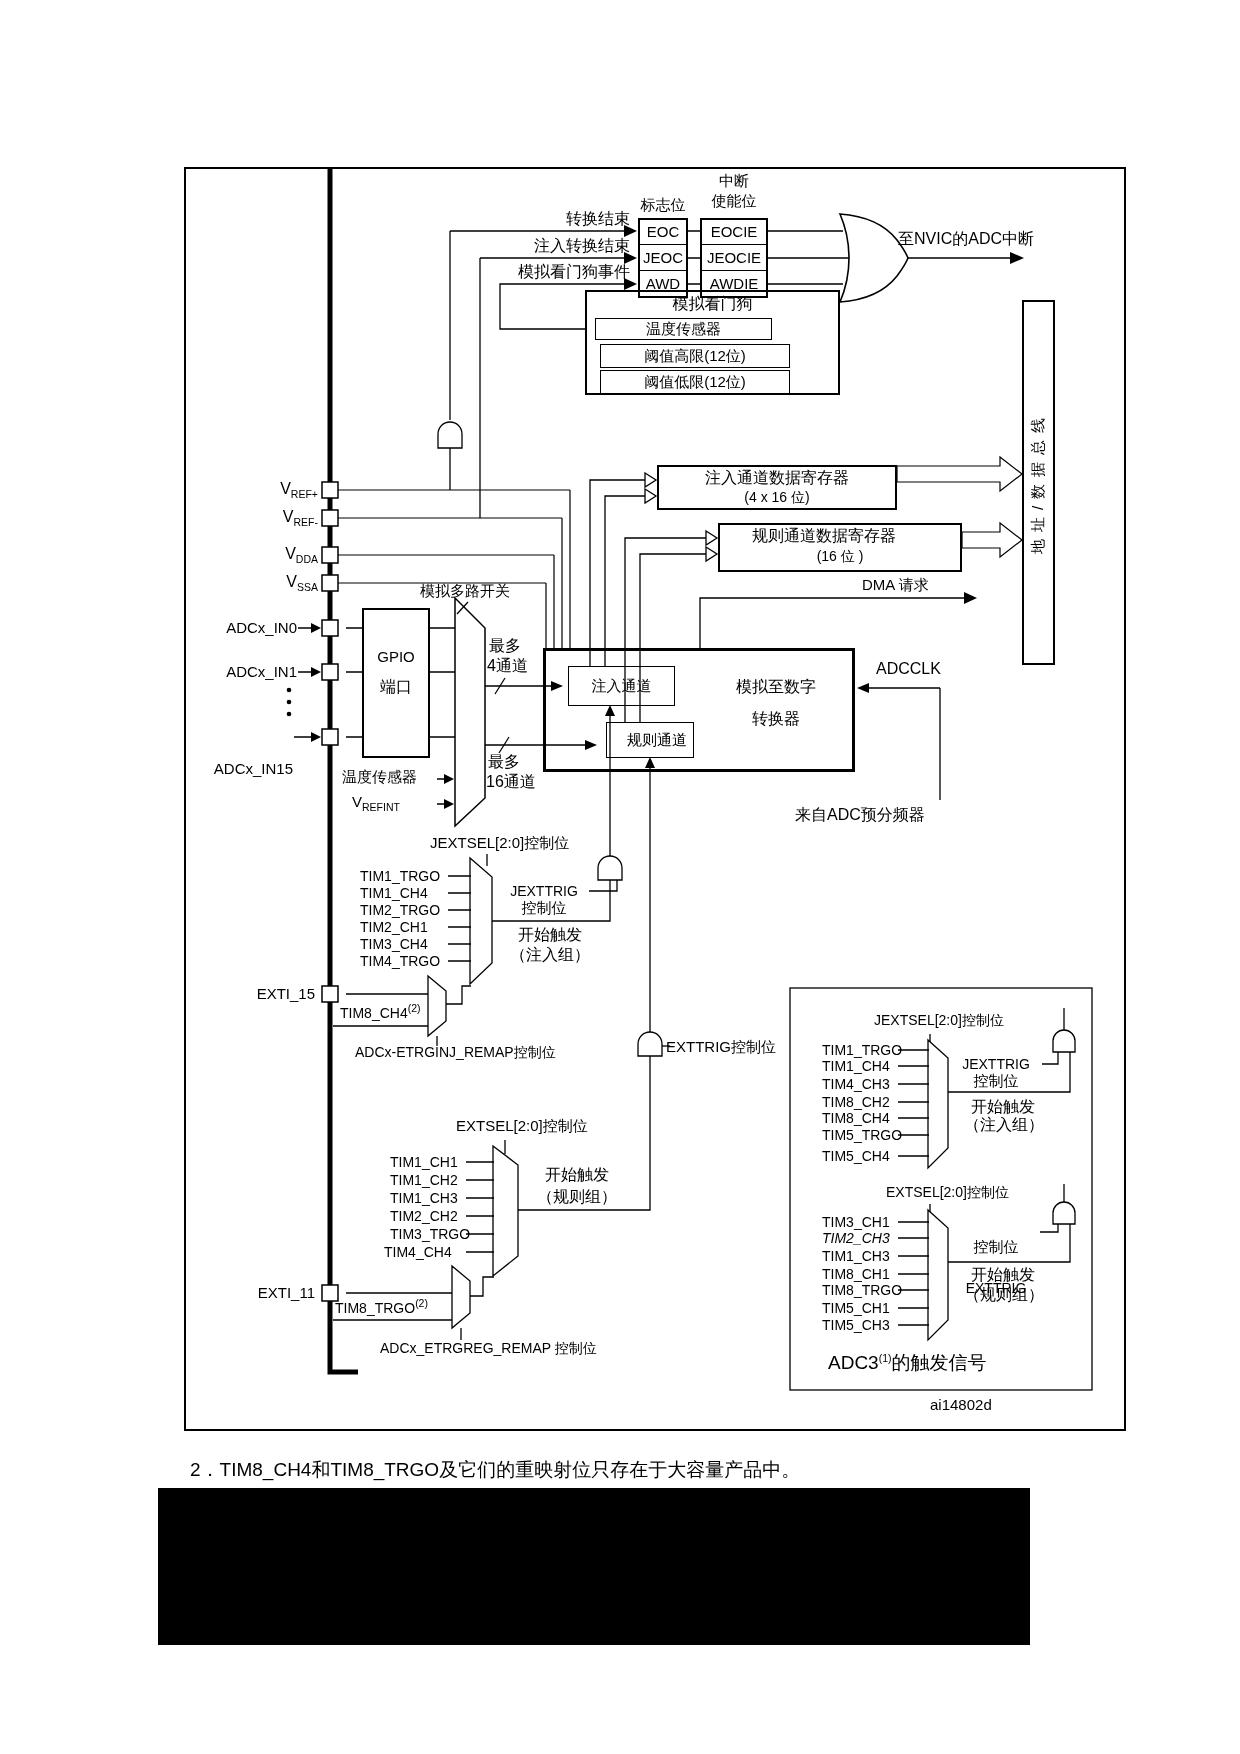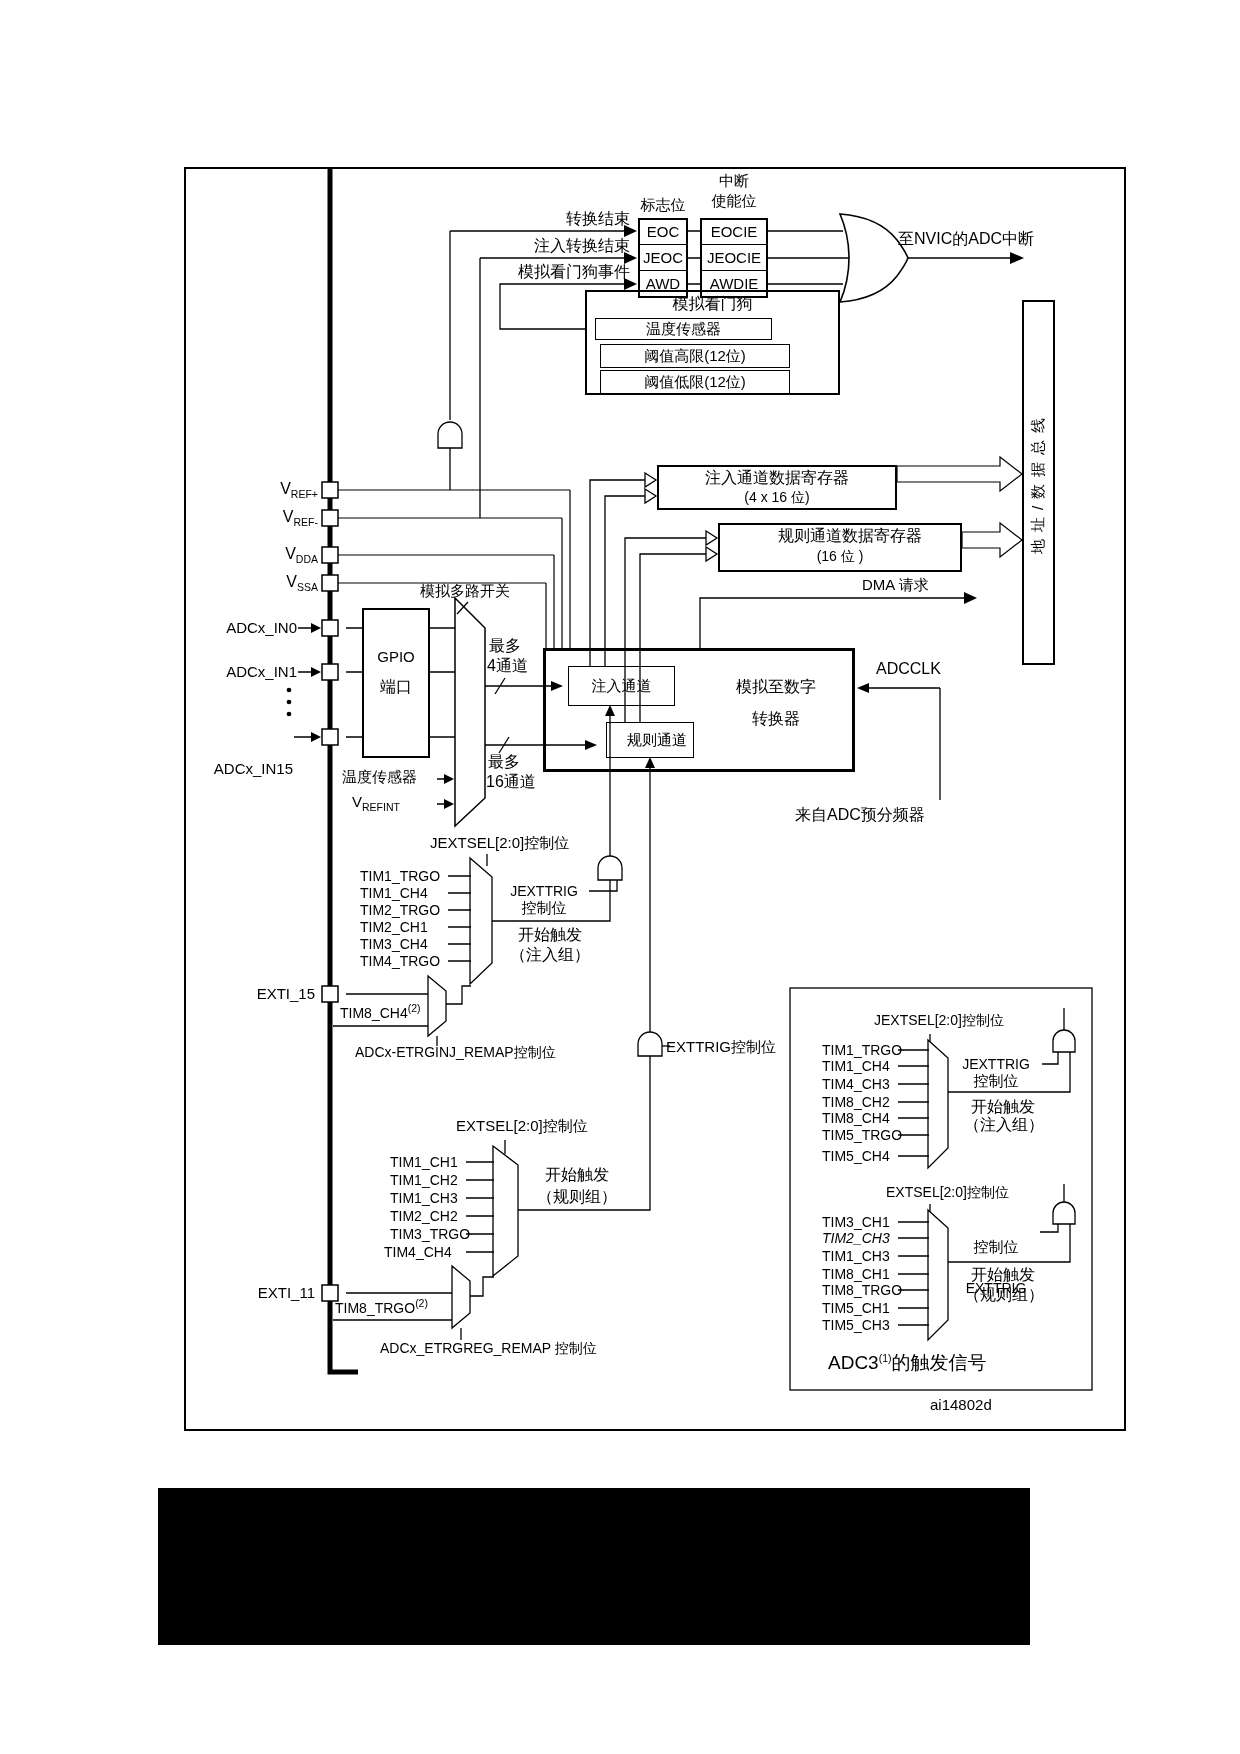--- a/index.html
+++ b/index.html
@@ -204,21 +204,21 @@
 
   <div class="t s16" style="left:898px;top:230px;">至NVIC的ADC中断</div>
 
   <div class="t c s16" style="left:585px;top:295px;width:255px;">模拟看门狗</div>
   <div class="t c" style="left:595px;top:320px;width:177px;">温度传感器</div>
   <div class="t c" style="left:600px;top:347px;width:190px;">阈值高限(12位)</div>
   <div class="t c" style="left:600px;top:373px;width:190px;">阈值低限(12位)</div>
 
   <div class="t c s16" style="left:657px;top:469px;width:240px;">注入通道数据寄存器</div>
   <div class="t c s14" style="left:657px;top:489px;width:240px;">(4 x 16 位)</div>
-  <div class="t c s16" style="left:718px;top:527px;width:212px;padding-left:26px;">规则通道数据寄存器</div>
+  <div class="t c s16" style="left:718px;top:527px;width:212px;">规则通道数据寄存器</div>
   <div class="t c s14" style="left:718px;top:548px;width:244px;">(16 位 )</div>
   <div class="t" style="left:862px;top:576px;">DMA 请求</div>
   <div class="vert" style="left:1022px;top:300px;width:33px;height:365px;">
       <span>地址/数据总线</span>
     </div>
 
   <div class="t r s16" style="left:230px;top:480px;width:88px;"><span>V</span><sub>REF+</sub></div>
   <div class="t r s16" style="left:230px;top:508px;width:88px;"><span>V</span><sub>REF-</sub></div>
   <div class="t r s16" style="left:230px;top:545px;width:88px;"><span>V</span><sub>DDA</sub></div>
   <div class="t r s16" style="left:230px;top:573px;width:88px;"><span>V</span><sub>SSA</sub></div>
@@ -293,15 +293,16 @@
   <div class="t s14" style="left:822px;top:1300px;">TIM5_CH1</div>
   <div class="t s14" style="left:822px;top:1317px;">TIM5_CH3</div>
   <div class="t c s14" style="left:950px;top:1280px;width:92px;">EXTTRIG</div>
   <div class="t c" style="left:950px;top:1238px;width:92px;">控制位</div>
   <div class="t c s16" style="left:955px;top:1266px;width:96px;">开始触发</div>
   <div class="t c s16" style="left:950px;top:1286px;width:108px;">（规则组）</div>
   <div class="t s19" style="left:828px;top:1352px;"><span>ADC3</span><sup>(1)</sup><span>的触发信号</span></div>
 
   <div class="t" style="left:930px;top:1396px;">ai14802d</div>
 
+  <div class="t s19" style="left:190px;top:1459px;">2．TIM8_CH4和TIM8_TRGO及它们的重映射位只存在于大容量产品中。</div>
 
   <div class="blackbar"></div>
 </div>
 
 </body></html>

